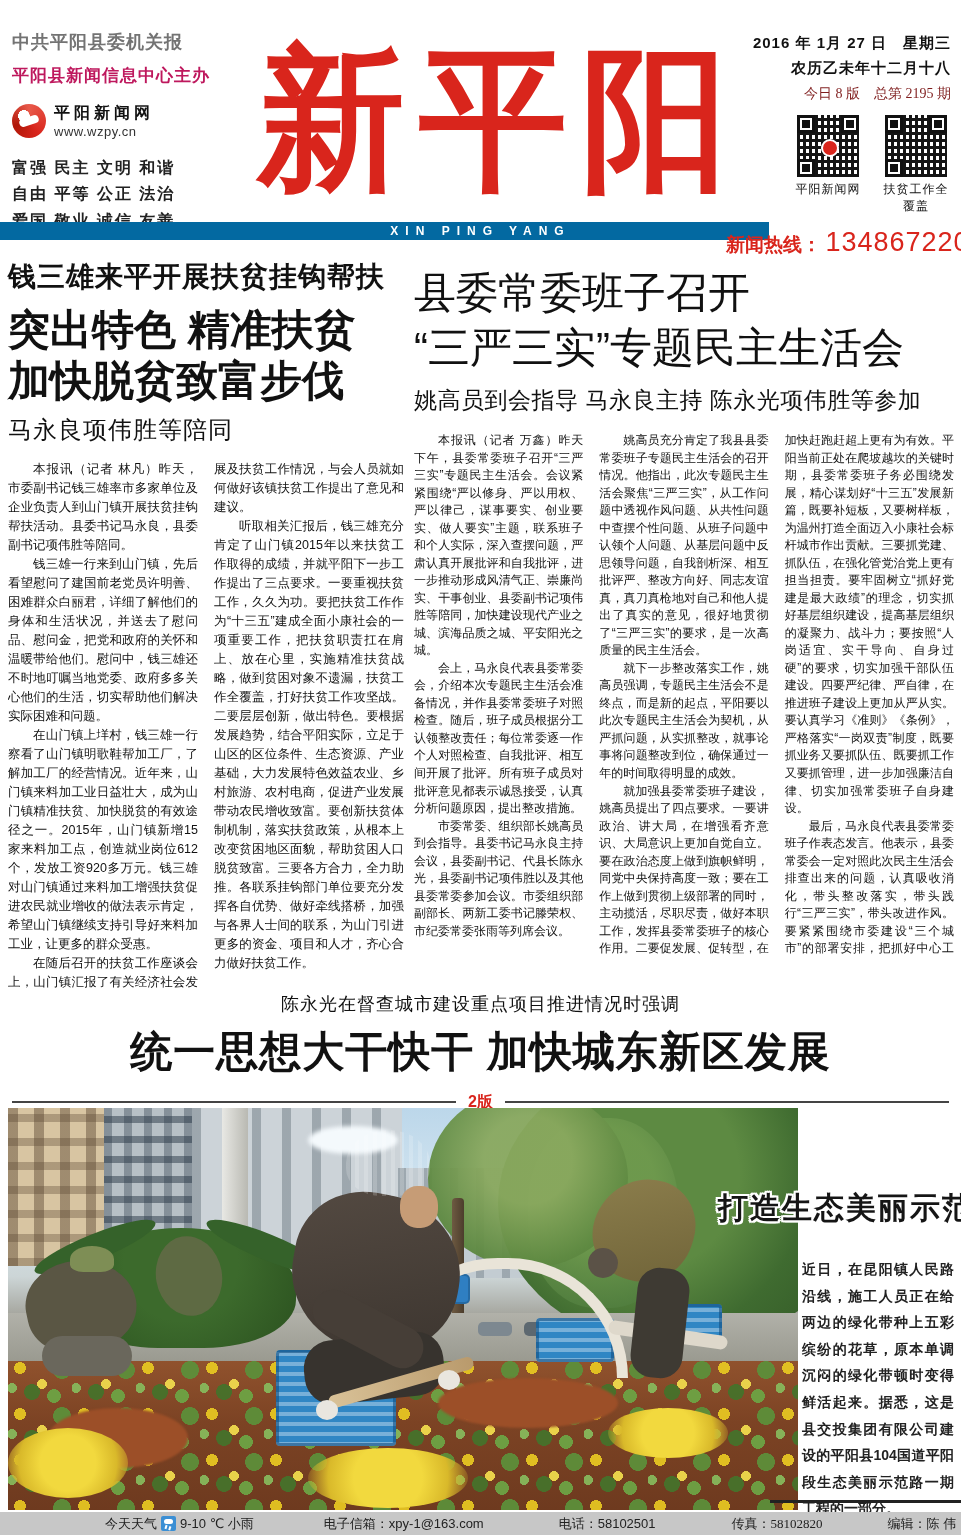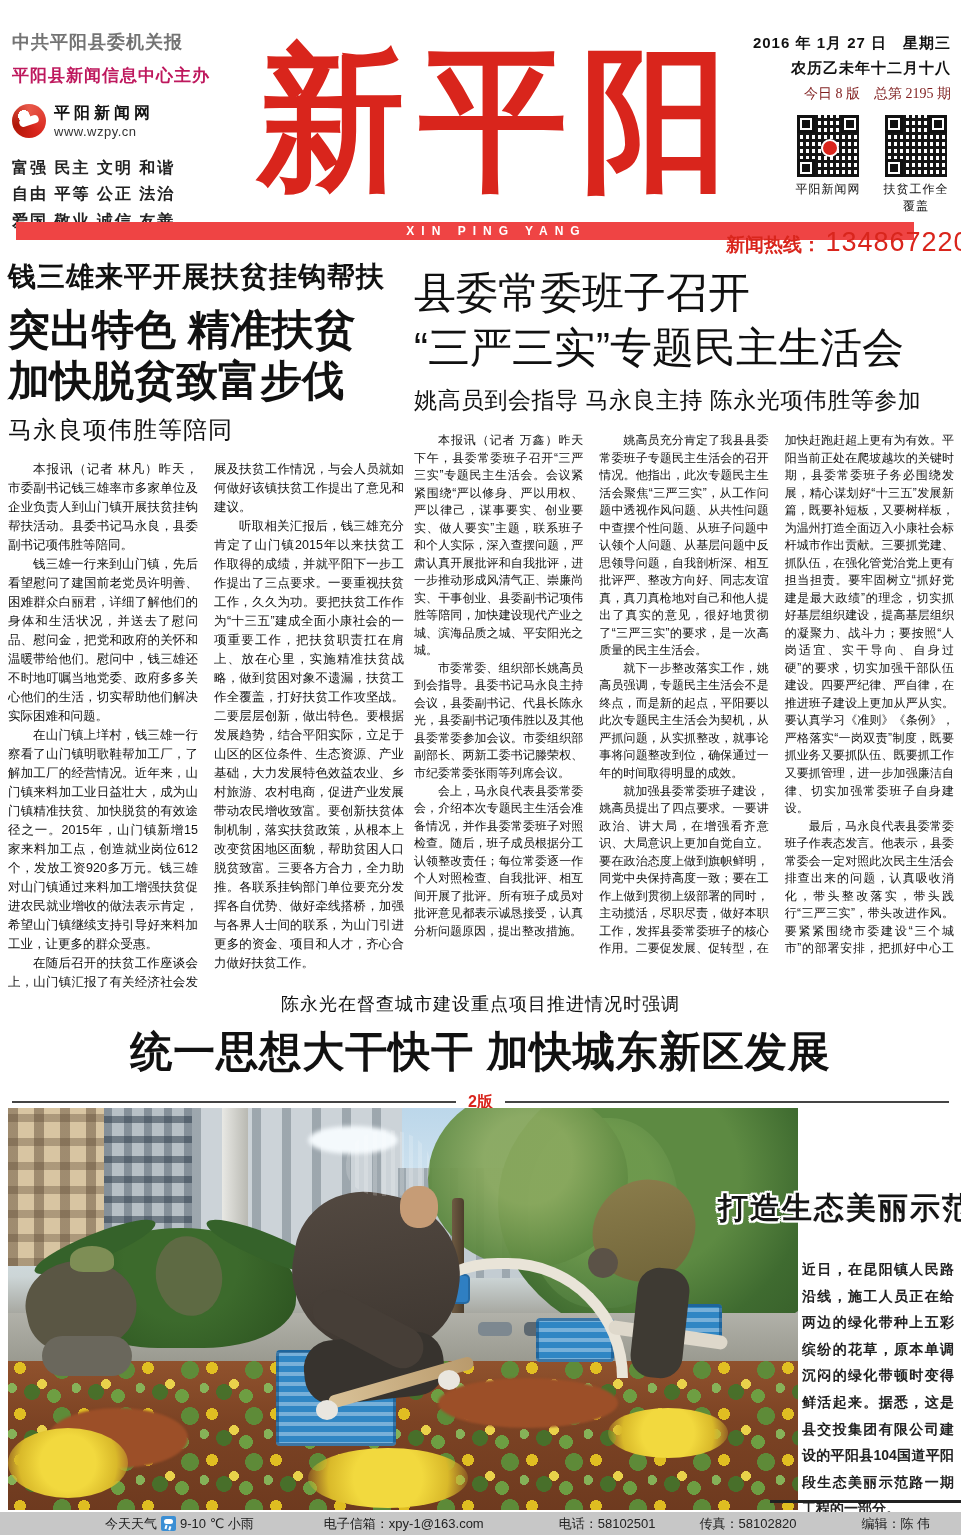--- a/index.html
+++ b/index.html
@@ -19,21 +19,21 @@
       background:#fff;border-radius:8px;transform:rotate(-18deg);}
   .logo-name{font-weight:bold;font-size:16px;letter-spacing:4px;}
   .logo-url{font-size:13px;color:#333;letter-spacing:.5px;}
   .hdr-values{margin-top:16px;font-size:16px;font-weight:600;color:#222;line-height:1.65;letter-spacing:2px;}
 
   .masthead{position:absolute;left:240px;top:18px;width:520px;height:200px;
       display:flex;align-items:center;justify-content:center;}
   .masthead-title{font-family:"DejaVu Serif","Liberation Serif",serif;
       font-size:148px;font-weight:900;color:#d9251c;letter-spacing:14px;line-height:1;
       transform:scaleY(1.05);}
-  .redbar{position:absolute;left:16px;top:222px;width:898px;height:18px;background:#ef4444;}
+  .redbar{position:absolute;left:0;top:222px;width:769px;height:18px;background:#0369a1;}
   .redbar-text{position:absolute;left:0;width:961px;text-align:center;top:2px;
       color:#fff;font-weight:bold;font-size:12px;letter-spacing:7px;}
 
   .hdr-right{position:absolute;right:10px;top:34px;width:225px;text-align:right;}
   .hdr-date{font-weight:bold;font-size:15px;letter-spacing:1px;}
   .hdr-lunar{font-weight:bold;font-size:15px;margin-top:6px;letter-spacing:1px;}
   .hdr-issue{font-size:14px;margin-top:7px;color:#7f1d1d;font-family:"Liberation Serif","DejaVu Serif",serif;}
   .qr-row{display:flex;justify-content:flex-end;gap:18px;margin-top:12px;}
   .qr-box{width:70px;text-align:center;}
   .qr{width:62px;height:62px;margin:0 auto;position:relative;background:#fff;
@@ -238,22 +238,22 @@
   </div>
 
   <div class="art-right">
     <div class="headline-r">
       <div>县委常委班子召开</div>
       <div>“三严三实”专题民主生活会</div>
     </div>
     <div class="subhead-r">姚高员到会指导  马永良主持  陈永光项伟胜等参加</div>
     <div class="body-r">
         <p class="para">本报讯（记者 万鑫）昨天下午，县委常委班子召开“三严三实”专题民主生活会。会议紧紧围绕“严以修身、严以用权、严以律己，谋事要实、创业要实、做人要实”主题，联系班子和个人实际，深入查摆问题，严肃认真开展批评和自我批评，进一步推动形成风清气正、崇廉尚实、干事创业、县委副书记项伟胜等陪同，加快建设现代产业之城、滨海品质之城、平安阳光之城。</p>
+        <p class="para">会上，马永良代表县委常委会，介绍本次专题民主生活会准备情况，并作县委常委班子对照检查。随后，班子成员根据分工认领整改责任；每位常委逐一作个人对照检查、自我批评、相互间开展了批评。所有班子成员对批评意见都表示诚恳接受，认真分析问题原因，提出整改措施。</p>
         <p class="para">市委常委、组织部长姚高员到会指导。县委书记马永良主持会议，县委副书记、代县长陈永光，县委副书记项伟胜以及其他县委常委参加会议。市委组织部副部长、两新工委书记滕荣权、市纪委常委张雨等列席会议。</p>
-        <p class="para">会上，马永良代表县委常委会，介绍本次专题民主生活会准备情况，并作县委常委班子对照检查。随后，班子成员根据分工认领整改责任；每位常委逐一作个人对照检查、自我批评、相互间开展了批评。所有班子成员对批评意见都表示诚恳接受，认真分析问题原因，提出整改措施。</p>
         <p class="para">姚高员充分肯定了我县县委常委班子专题民主生活会的召开情况。他指出，此次专题民主生活会聚焦“三严三实”，从工作问题中透视作风问题、从共性问题中查摆个性问题、从班子问题中认领个人问题、从基层问题中反思领导问题，自我剖析深、相互批评严、整改方向好、同志友谊真，真刀真枪地对自己和他人提出了真实的意见，很好地贯彻了“三严三实”的要求，是一次高质量的民主生活会。</p>
         <p class="para">就下一步整改落实工作，姚高员强调，专题民主生活会不是终点，而是新的起点，平阳要以此次专题民主生活会为契机，从严抓问题，从实抓整改，就事论事将问题整改到位，确保通过一年的时间取得明显的成效。</p>
         <p class="para">就加强县委常委班子建设，姚高员提出了四点要求。一要讲政治、讲大局，在增强看齐意识、大局意识上更加自觉自立。要在政治态度上做到旗帜鲜明，同党中央保持高度一致；要在工作上做到贯彻上级部署的同时，主动揽活，尽职尽责，做好本职工作，发挥县委常委班子的核心作用。二要促发展、促转型，在加快赶跑赶超上更有为有效。平阳当前正处在爬坡越坎的关键时期，县委常委班子务必围绕发展，精心谋划好“十三五”发展新篇，既要补短板，又要树样板，为温州打造全面迈入小康社会标杆城市作出贡献。三要抓党建、抓队伍，在强化管党治党上更有担当担责。要牢固树立“抓好党建是最大政绩”的理念，切实抓好基层组织建设，提高基层组织的凝聚力、战斗力；要按照“人岗适宜、实干导向、自身过硬”的要求，切实加强干部队伍建设。四要严纪律、严自律，在推进班子建设上更加从严从实。要认真学习《准则》《条例》，严格落实“一岗双责”制度，既要抓业务又要抓队伍、既要抓工作又要抓管理，进一步加强廉洁自律、切实加强常委班子自身建设。</p>
         <p class="para">最后，马永良代表县委常委班子作表态发言。他表示，县委常委会一定对照此次民主生活会排查出来的问题，认真吸收消化，带头整改落实，带头践行“三严三实”，带头改进作风。要紧紧围绕市委建设“三个城市”的部署安排，把抓好中心工作、重点工作作为这次专题民主生活会整改落实工作的试金石，以“加快赶跑、争做标杆”为要求，深入实施工业强县、服务业兴县“两大战略”，联动推进产业、城市、社会“三大转型”，加快打造现代产业之城、滨海品质之城、平安阳光之城，确保“十三五”开好局起好步，力争在温州打造迈入全面小康社会标杆城市的新征程中走在前列。</p>
       </div>
   </div>
 
   <div class="banner">
     <div class="banner-kicker">陈永光在督查城市建设重点项目推进情况时强调</div>
     <div class="banner-headline">统一思想大干快干  加快城东新区发展</div>
@@ -316,17 +316,17 @@
     <div class="caption-credit">张啸龙 摄</div>
   </div>
   <div class="caption-rule"></div>
 
   <div class="footer">
     <span class="f-item" style="margin-left:105px;">今天天气</span>
     <span class="weather-icon"></span>
     <span class="f-item">9-10 ℃ 小雨</span>
     <span class="f-item" style="margin-left:70px;">电子信箱：xpy-1@163.com</span>
     <span class="f-item" style="margin-left:75px;">电话：58102501</span>
-    <span class="f-item" style="margin-left:44px;">传真：58102820</span>
+    <span class="f-item" style="margin-left:76px;font-family:Liberation Serif, serif;">传真：58102820</span>
     <span class="f-item" style="margin-left:65px;">编辑：陈  伟</span>
   </div>
 
 </div>
 
 </body></html>

